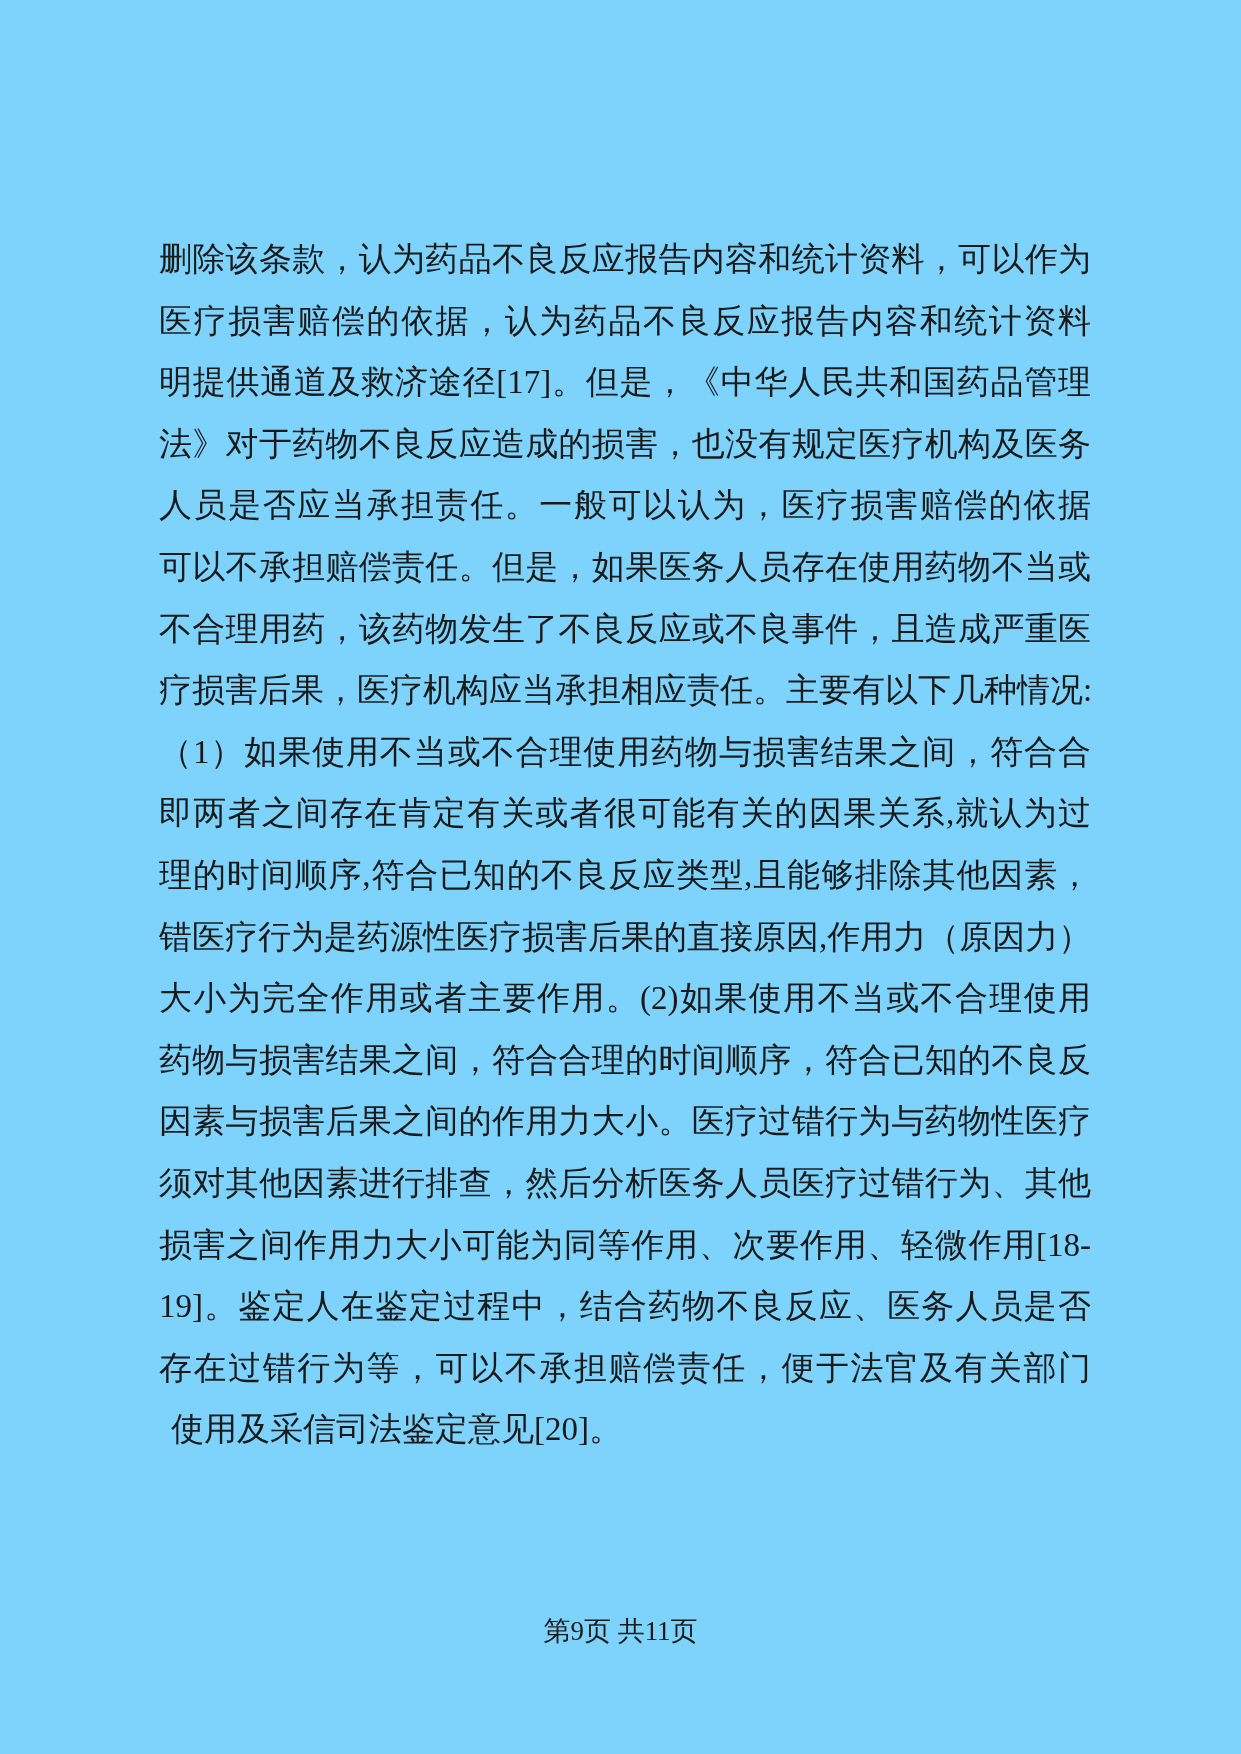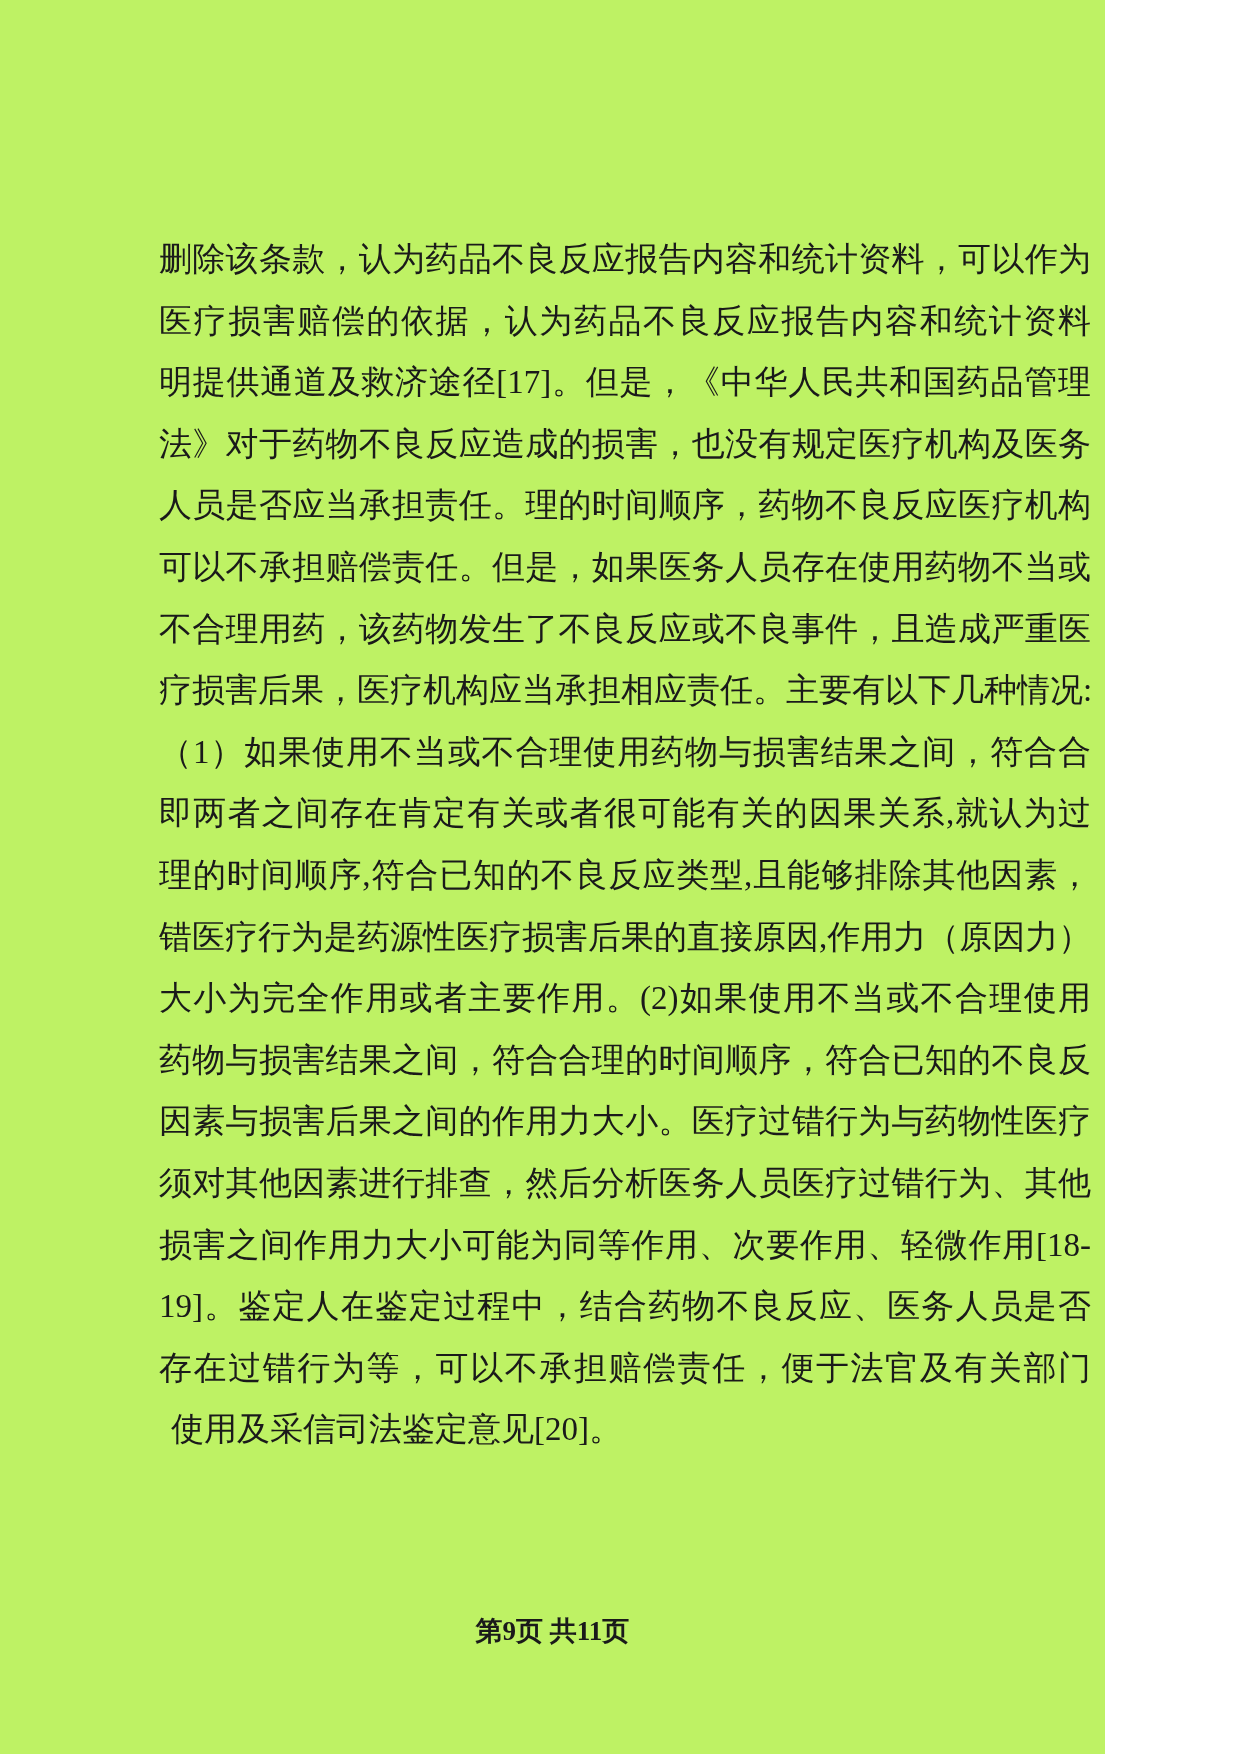--- a/index.html
+++ b/index.html
@@ -2,23 +2,23 @@
 <html><head>
 <meta charset="utf-8">
 <style>
   html, body {
     margin: 0;
     padding: 0;
     background: #ffffff;
   }
   .page {
     position: relative;
-    width: 1105px;
+    width: 1241px;
     height: 1754px;
-    background: #bef264;
+    background: #7dd3fc;
     overflow: hidden;
     font-family: "Liberation Serif", "DejaVu Serif", serif;
     color: #1a1a1a;
   }
   .text-block {
     position: absolute;
     left: 159px;
     top: 229px;
     width: 932px;
   }
@@ -40,33 +40,32 @@
   }
   .footer {
     position: absolute;
     left: 0;
     top: 1605px;
     width: 100%;
     text-align: center;
     font-size: 27px;
     line-height: 52px;
     color: #1a1a1a;
-    font-weight: bold;
   }
 </style>
 </head>
 <body>
 
 <div class="page">
   <div class="text-block">
     <div class="line">删除该条款，认为药品不良反应报告内容和统计资料，可以作为</div>
     <div class="line">医疗损害赔偿的依据，认为药品不良反应报告内容和统计资料</div>
     <div class="line">明提供通道及救济途径[17]。但是，《中华人民共和国药品管理</div>
     <div class="line">法》对于药物不良反应造成的损害，也没有规定医疗机构及医务</div>
-    <div class="line">人员是否应当承担责任。理的时间顺序，药物不良反应医疗机构</div>
+    <div class="line">人员是否应当承担责任。一般可以认为，医疗损害赔偿的依据</div>
     <div class="line">可以不承担赔偿责任。但是，如果医务人员存在使用药物不当或</div>
     <div class="line">不合理用药，该药物发生了不良反应或不良事件，且造成严重医</div>
     <div class="line">疗损害后果，医疗机构应当承担相应责任。主要有以下几种情况:</div>
     <div class="line">（1）如果使用不当或不合理使用药物与损害结果之间，符合合</div>
     <div class="line">即两者之间存在肯定有关或者很可能有关的因果关系,就认为过</div>
     <div class="line">理的时间顺序,符合已知的不良反应类型,且能够排除其他因素，</div>
     <div class="line">错医疗行为是药源性医疗损害后果的直接原因,作用力（原因力）</div>
     <div class="line">大小为完全作用或者主要作用。(2)如果使用不当或不合理使用</div>
     <div class="line">药物与损害结果之间，符合合理的时间顺序，符合已知的不良反</div>
     <div class="line">因素与损害后果之间的作用力大小。医疗过错行为与药物性医疗</div>

